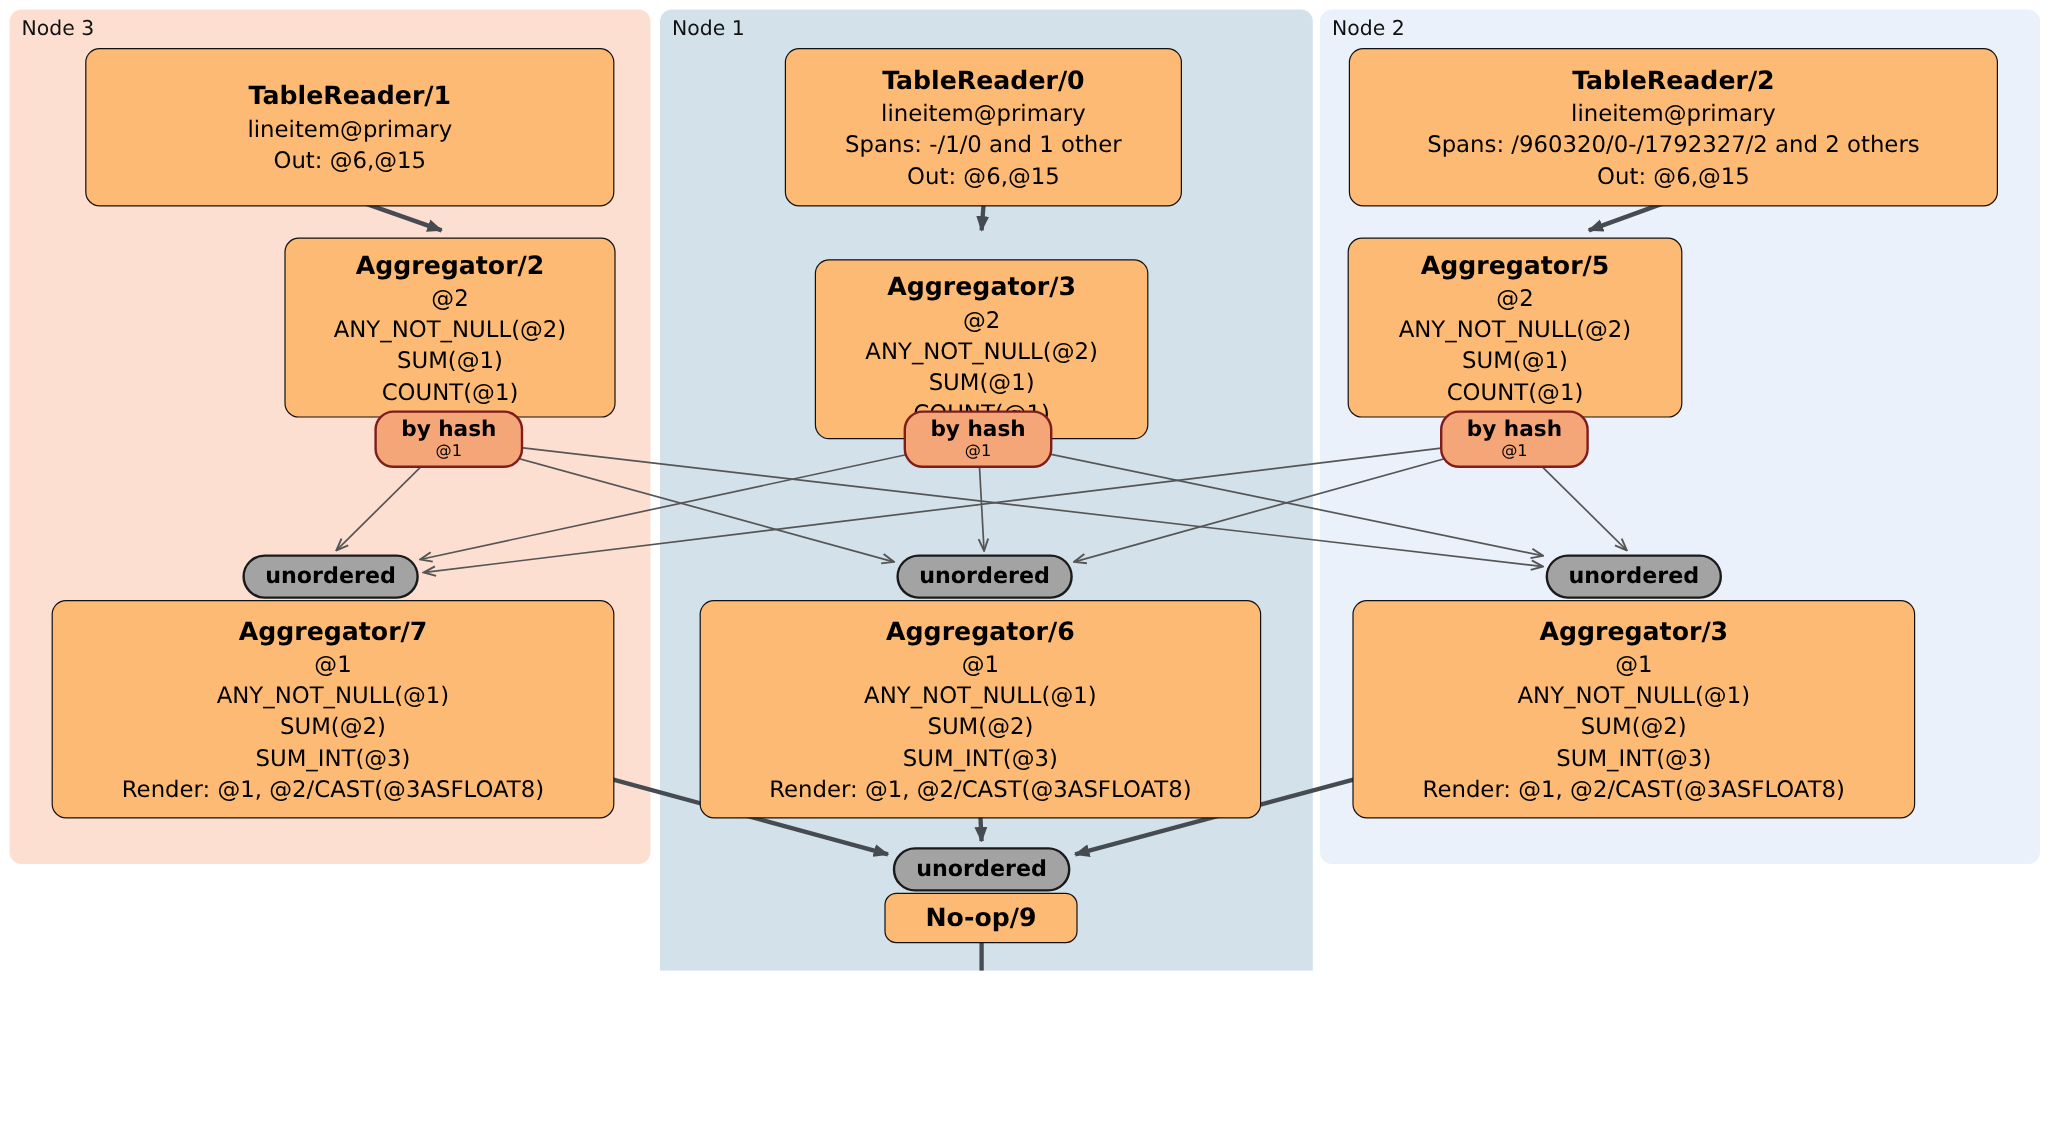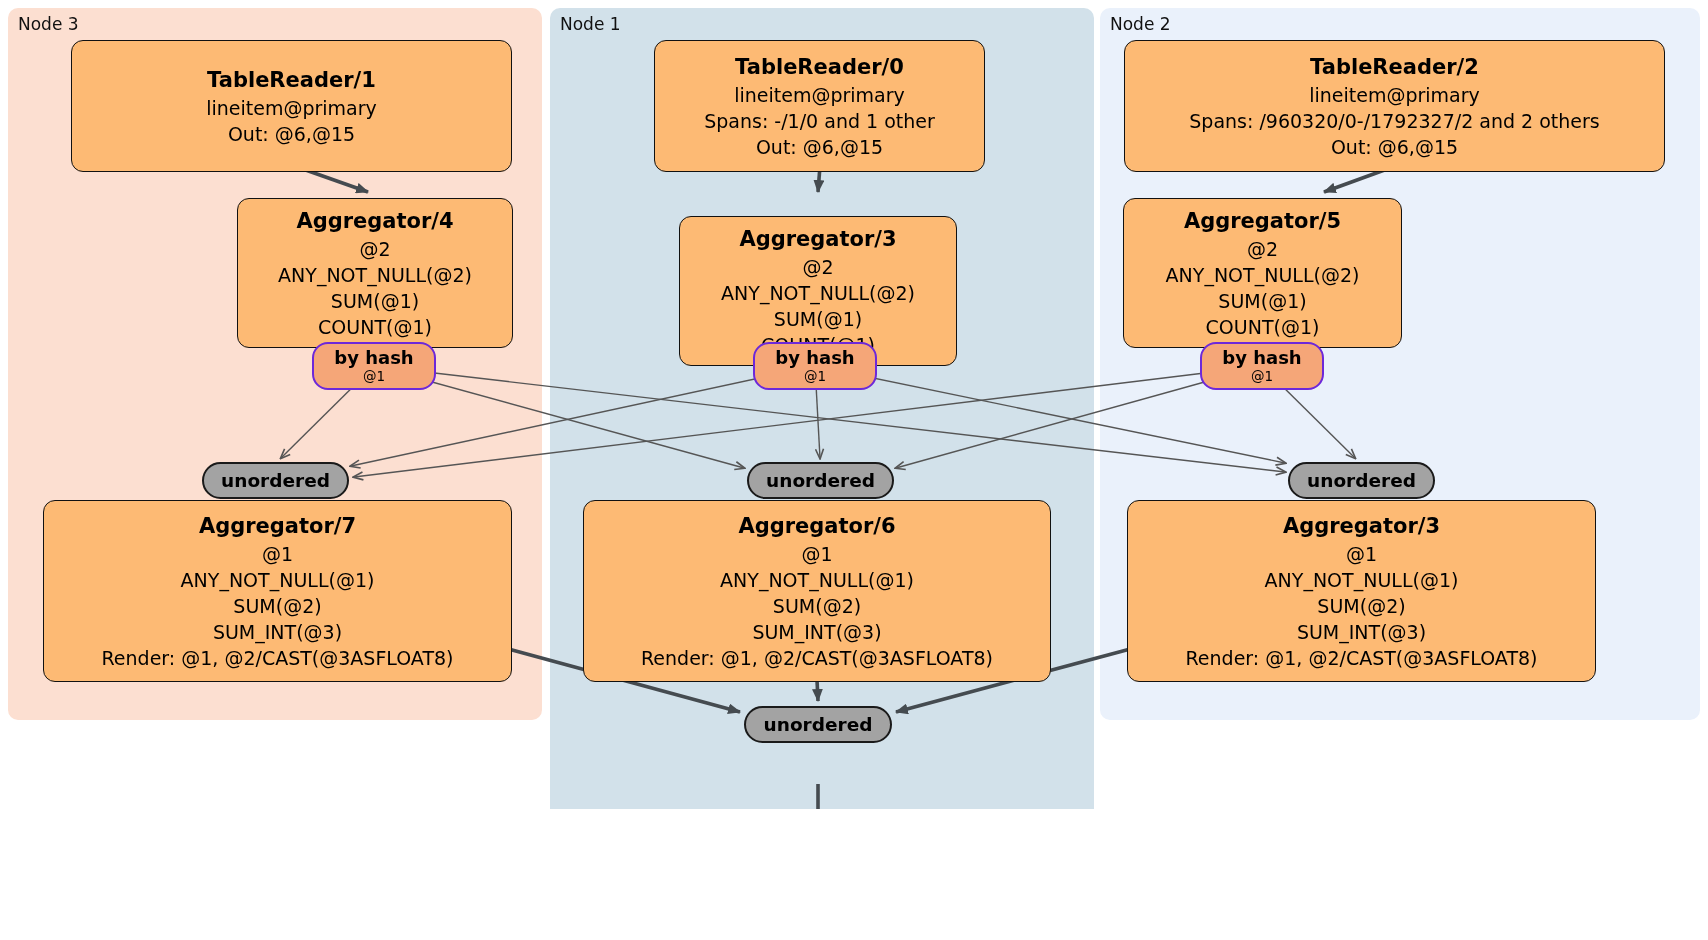--- a/index.html
+++ b/index.html
@@ -55,21 +55,21 @@
     font-size: 19px;
     line-height: 26px;
     white-space: nowrap;
   }
   .router {
     position: absolute;
     box-sizing: border-box;
     width: 124px;
     height: 48px;
     background: #f5a678;
-    border: 2px solid #6d28d9;
+    border: 2px solid #7f1d1d;
     border-radius: 16px;
     display: flex;
     flex-direction: column;
     align-items: center;
     justify-content: center;
     text-align: center;
     color: #000000;
   }
   .router-label {
     font-size: 18px;
@@ -155,21 +155,21 @@
     <div class="pline">Out: @6,@15</div>
   </div>
   <div class="pbox" style="left:1124px; top:40px; width:541px; height:132px;">
     <div class="ptitle">TableReader/2</div>
     <div class="pline">lineitem@primary</div>
     <div class="pline">Spans: /960320/0-/1792327/2 and 2 others</div>
     <div class="pline">Out: @6,@15</div>
   </div>
 
   <div class="pbox" style="left:237px; top:198px; width:276px; height:150px;">
-    <div class="ptitle">Aggregator/4</div>
+    <div class="ptitle">Aggregator/2</div>
     <div class="pline">@2</div>
     <div class="pline">ANY_NOT_NULL(@2)</div>
     <div class="pline">SUM(@1)</div>
     <div class="pline">COUNT(@1)</div>
   </div>
   <div class="pbox" style="left:679px; top:216px; width:278px; height:150px;">
     <div class="ptitle">Aggregator/3</div>
     <div class="pline">@2</div>
     <div class="pline">ANY_NOT_NULL(@2)</div>
     <div class="pline">SUM(@1)</div>
@@ -227,17 +227,20 @@
     <div class="pline">@1</div>
     <div class="pline">ANY_NOT_NULL(@1)</div>
     <div class="pline">SUM(@2)</div>
     <div class="pline">SUM_INT(@3)</div>
     <div class="pline">Render: @1, @2/CAST(@3ASFLOAT8)</div>
   </div>
 
   <div class="stream" style="left:744px; top:706px; width:148px;">
     <span>unordered</span>
   </div>
+  <div class="pbox" style="left:737px; top:744px; width:161px; height:42px; border-radius:10px;">
+    <div class="ptitle">No-op/9</div>
+  </div>
   <div class="pbox" style="left:730px; top:856px; width:177px; height:44px; border-radius:10px;">
     <div class="ptitle">Response</div>
   </div>
 
 </div>
 
 </body></html>

